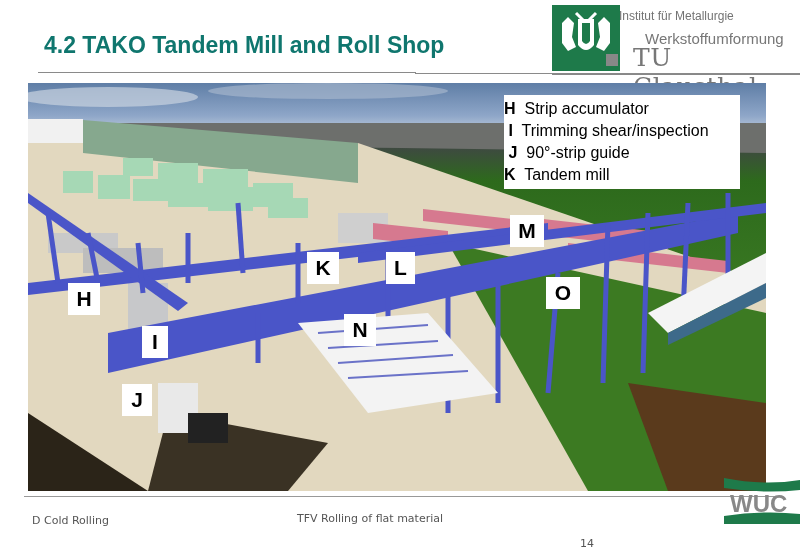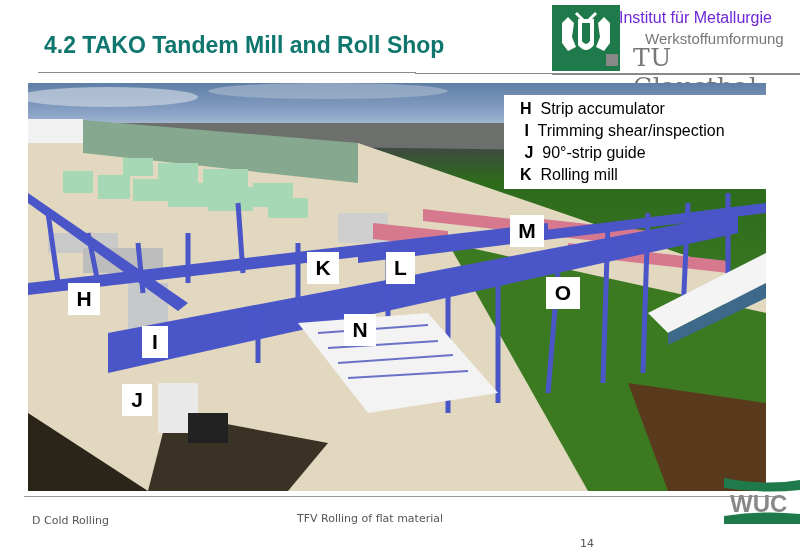--- a/index.html
+++ b/index.html
@@ -5,31 +5,31 @@
   html, body { margin:0; padding:0; }
   body { width:800px; height:553px; background:#ffffff; position:relative; overflow:hidden;
          font-family:"Liberation Sans", sans-serif; }
   .title { position:absolute; left:44px; top:32px; font-size:23px; font-weight:bold; color:#0f766e; margin:0; }
   .title-rule { position:absolute; left:38px; top:72px; width:378px; height:1px; background:#8a8a8a; }
   .title-rule2 { position:absolute; left:415px; top:73px; width:385px; height:1px; background:#8a8a8a; }
   
   .logo-crest { position:absolute; left:552px; top:5px; width:68px; height:66px; background:#1e7a4a; }
   .logo-crest svg { width:100%; height:100%; }
   .logo-sq { position:absolute; left:606px; top:54px; width:12px; height:12px; background:#888; }
-  .logo-inst { position:absolute; left:619px; top:9px; font-size:16px; color:#6d28d9; }
+  .logo-inst { position:absolute; left:619px; top:9px; font-size:12px; color:#737373; }
   .logo-werk { position:absolute; left:645px; top:30px; font-size:15px; color:#777; }
   .logo-tu { position:absolute; left:633px; top:43px; font-size:25px; color:#777; font-family:"DejaVu Serif", serif; letter-spacing:0.5px; }
   .logo-rule { position:absolute; left:552px; top:74px; width:248px; height:1px; background:#888; }
   
   .scene { position:absolute; left:28px; top:83px; width:738px; height:408px; overflow:hidden;
            background:linear-gradient(180deg,#5f7ea6 0%,#8ea6c8 8%,#c9d4e0 13%,#3e4a40 16%,#2d6a1c 24%,#3d7d24 60%,#35641b 100%); }
   .scene svg { position:absolute; left:0; top:0; }
   .marker { position:absolute; background:#fff; font-weight:bold; font-size:21px; color:#000;
             display:flex; align-items:center; justify-content:center; width:32px; height:32px; }
-  .legend { position:absolute; background:#fff; font-size:16px; color:#000; line-height:22px; padding:3px 16px; }
+  .legend { position:absolute; background:#fff; font-size:16px; color:#000; line-height:22px; padding:3px 0; }
   .legend .k { font-weight:bold; }
   .bottom-rule { position:absolute; left:24px; top:496px; width:756px; height:1px; background:#999; }
   .foot { position:absolute; font-size:11px; color:#555; font-family:"DejaVu Sans", sans-serif; }
   .wuc { position:absolute; left:724px; top:476px; width:76px; height:48px; }
 </style>
 </head>
 <body>
 
 <h1 class="title">4.2 TAKO Tandem Mill and Roll Shop</h1>
 <div class="title-rule"></div>
@@ -140,21 +140,21 @@
   <div class="marker" style="left:279px;top:169px;">K</div>
   <div class="marker" style="left:358px;top:169px;width:29px;">L</div>
   <div class="marker" style="left:482px;top:132px;width:34px;">M</div>
   <div class="marker" style="left:316px;top:231px;">N</div>
   <div class="marker" style="left:518px;top:194px;width:34px;">O</div>
 
   <div class="legend" style="left:476px;top:12px;width:236px;">
     <div><span class="k">H</span>&nbsp; <span>Strip accumulator</span></div>
     <div>&nbsp;<span class="k">I</span>&nbsp; <span>Trimming shear/inspection</span></div>
     <div>&nbsp;<span class="k">J</span>&nbsp; <span>90°-strip guide</span></div>
-    <div><span class="k">K</span>&nbsp; <span>Rolling mill</span></div>
+    <div><span class="k">K</span>&nbsp; <span>Tandem mill</span></div>
   </div>
 
 </div>
 
 <div class="bottom-rule"></div>
 <div class="foot" style="left:32px;top:514px;">D Cold Rolling</div>
 <div class="foot" style="left:297px;top:512px;">TFV Rolling of flat material</div>
 <div class="foot" style="left:580px;top:537px;">14</div>
 
 <div class="wuc">

